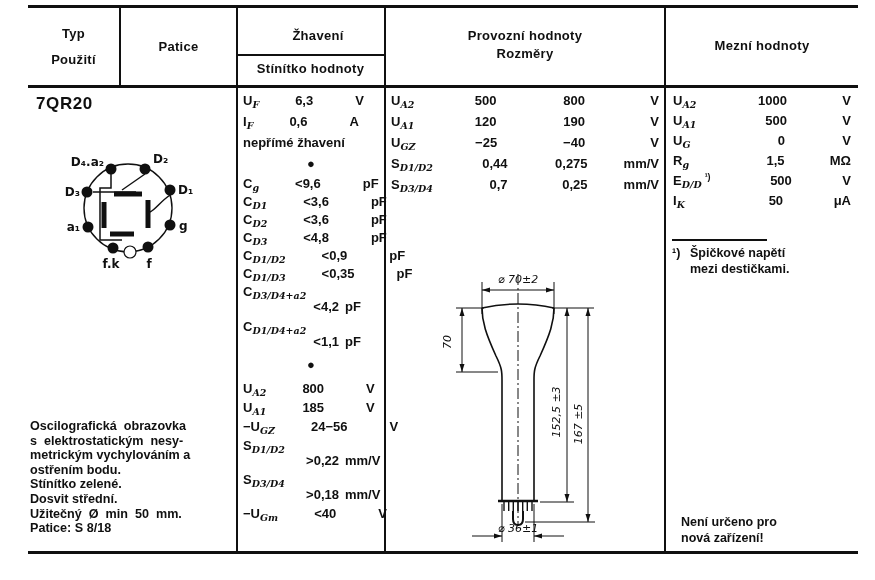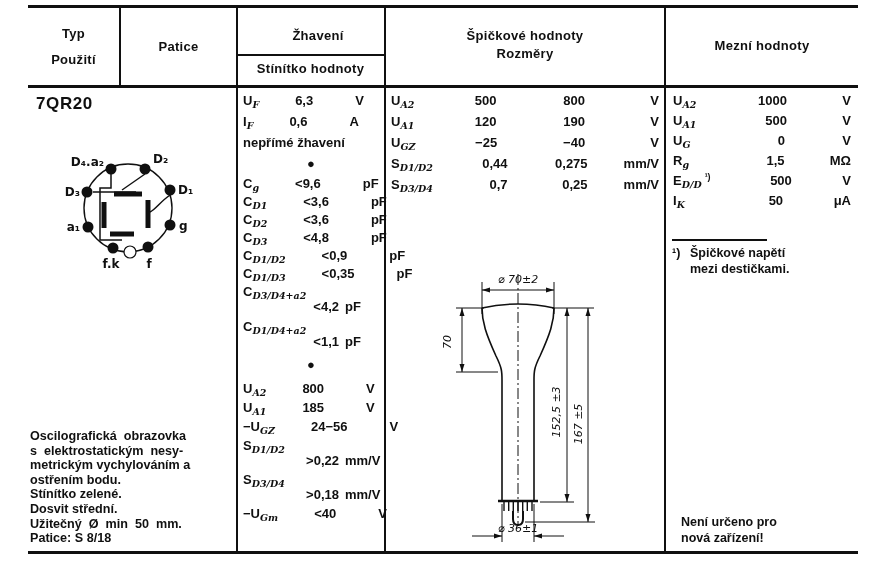--- a/index.html
+++ b/index.html
@@ -36,21 +36,21 @@
   .col-lim .prow{height:20px;}
   .lv{width:78px;text-align:right;}
   .lu{width:40px;text-align:right;}
   .footnote{left:672px;top:246px;width:172px;font-size:12.5px;line-height:15.5px;}
   .fn-line1{display:flex;}
   .fn-marker{width:18px;}
   .fn-line2{padding-left:18px;}
   .note{left:681px;top:515px;font-size:12.5px;line-height:15.5px;}
   
   .type-name{left:36px;top:94px;font-size:17px;letter-spacing:.6px;}
-  .desc{left:30px;top:429px;width:205px;font-size:12.6px;line-height:14.6px;}
+  .desc{left:30px;top:419px;width:205px;font-size:12.6px;line-height:14.6px;}
   .desc div{white-space:pre;}
   svg text{font-family:"DejaVu Sans",sans-serif;}
   .pinlabel{font-size:12px;font-weight:bold;}
   .dimlabel{font-size:11px;font-style:italic;font-weight:normal;}
 </style>
 </head>
 <body>
 
 <div class="page">
 
@@ -61,21 +61,21 @@
   <div class="vline" style="left:236px;top:8px;width:2px;height:543px;"></div>
   <div class="vline" style="left:384px;top:8px;width:2px;height:543px;"></div>
   <div class="vline" style="left:664px;top:8px;width:2px;height:543px;"></div>
   <div class="hline" style="left:237px;top:54px;width:148px;height:2px;"></div>
 
   <div class="abs hdr ctr" style="left:28px;top:26px;width:91px;">Typ</div>
   <div class="abs hdr ctr" style="left:28px;top:52px;width:91px;">Použití</div>
   <div class="abs hdr ctr" style="left:121px;top:39px;width:115px;">Patice</div>
   <div class="abs hdr ctr" style="left:233px;top:28px;width:170px;">Žhavení</div>
   <div class="abs hdr ctr" style="left:237px;top:61px;width:147px;">Stínítko hodnoty</div>
-  <div class="abs hdr ctr" style="left:386px;top:28px;width:278px;">Špičkové hodnoty</div>
+  <div class="abs hdr ctr" style="left:386px;top:28px;width:278px;">Provozní hodnoty</div>
   <div class="abs hdr ctr" style="left:386px;top:46px;width:278px;">Rozměry</div>
   <div class="abs hdr ctr" style="left:666px;top:38px;width:192px;">Mezní hodnoty</div>
 
   <div class="abs type-name">7QR20</div>
 
   <svg class="abs" style="left:38px;top:142px;" width="185" height="135" viewBox="0 0 185 135">
     <g fill="none" stroke="#101010">
       <circle cx="90" cy="66" r="44" stroke-width="1.4"></circle>
       <circle cx="92" cy="110" r="6" fill="#ffffff" stroke-width="1.2"></circle>
 

